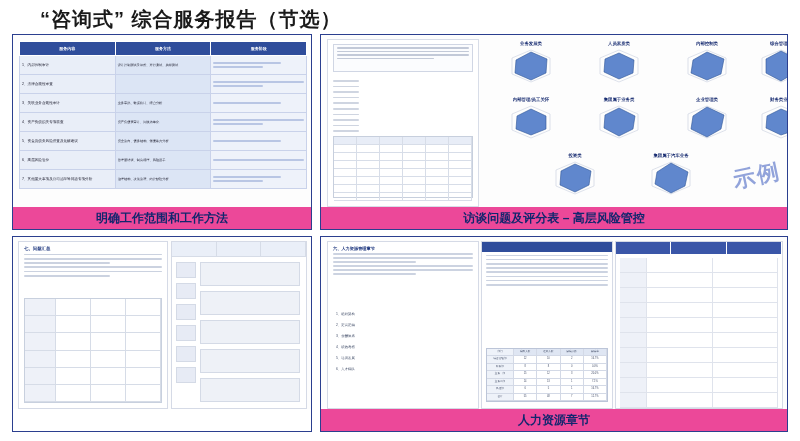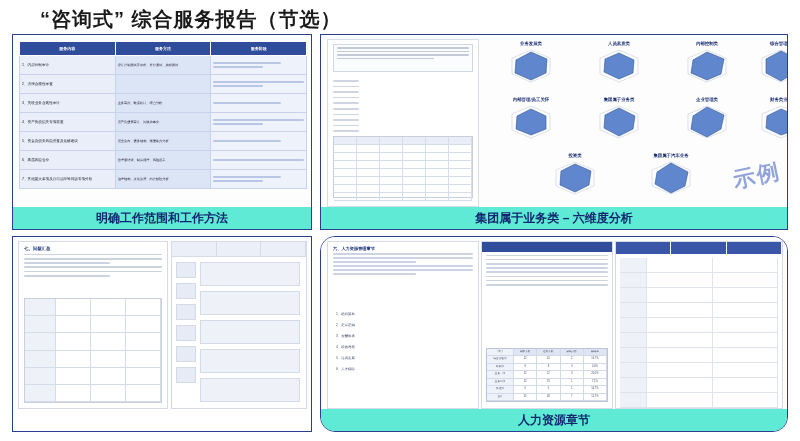--- a/index.html
+++ b/index.html
@@ -24,32 +24,32 @@
     position:absolute;
     border:1px solid #2b3f8f;
     background:#ffffff;
     box-sizing:border-box;
     overflow:hidden;
   }
   .panel .caption{
     position:absolute;left:0;bottom:0;width:100%;
     height:22px;line-height:22px;text-align:center;
     font-size:12px;font-weight:bold;color:#12266e;
-    background:#5eead4;
+    background:#ec4899;
   }
   .panel .body{
     position:absolute;left:0;top:0;right:0;bottom:22px;
     background:#fdfdfd;
     overflow:hidden;
   }
   
   #p1{left:0px;top:0px;width:300px;height:196px;}
   #p2{left:308px;top:0px;width:468px;height:196px;}
   #p3{left:0px;top:202px;width:300px;height:196px;}
-  #p4{left:308px;top:202px;width:468px;height:196px;border-radius:15px;}
+  #p4{left:308px;top:202px;width:468px;height:196px;}
 
   
   .tbl1{
     position:absolute;left:6px;top:6px;width:288px;
     border-collapse:collapse;font-size:3.2px;
     table-layout:fixed;
   }
   .tbl1 th{
     background:#2f4d9b;color:#fff;font-weight:bold;
     border:0.5px solid #ffffff;height:11px;font-size:4px;
@@ -410,21 +410,21 @@
           <div class="rtitle">集团属于汽车业务</div>
           <svg width="52" height="38" viewBox="0 0 52 38">
             <polygon points="26,3 45,11 45,27 26,35 7,27 7,11" fill="none" stroke="#c8cfdd" stroke-width="0.6"></polygon>
             <polygon points="26,4 43,13 40,27 26,34 10,25 12,13" fill="#4472c4" fill-opacity="0.85" stroke="#2f5597" stroke-width="0.6"></polygon>
           </svg>
         </div>
       </div>
 
       <div class="watermark">示例</div>
     </div>
-    <div class="caption">集团属于业务类 – 六维度分析</div>
+    <div class="caption">访谈问题及评分表 – 高层风险管控</div>
   </div>
 
   <div class="panel" id="p3">
     <div class="body">
       <div class="p3left">
         <div class="ttl">七、问题汇总</div>
         <div class="para">
           <div class="ln"></div>
             <div class="ln"></div>
             <div class="ln s"></div>

